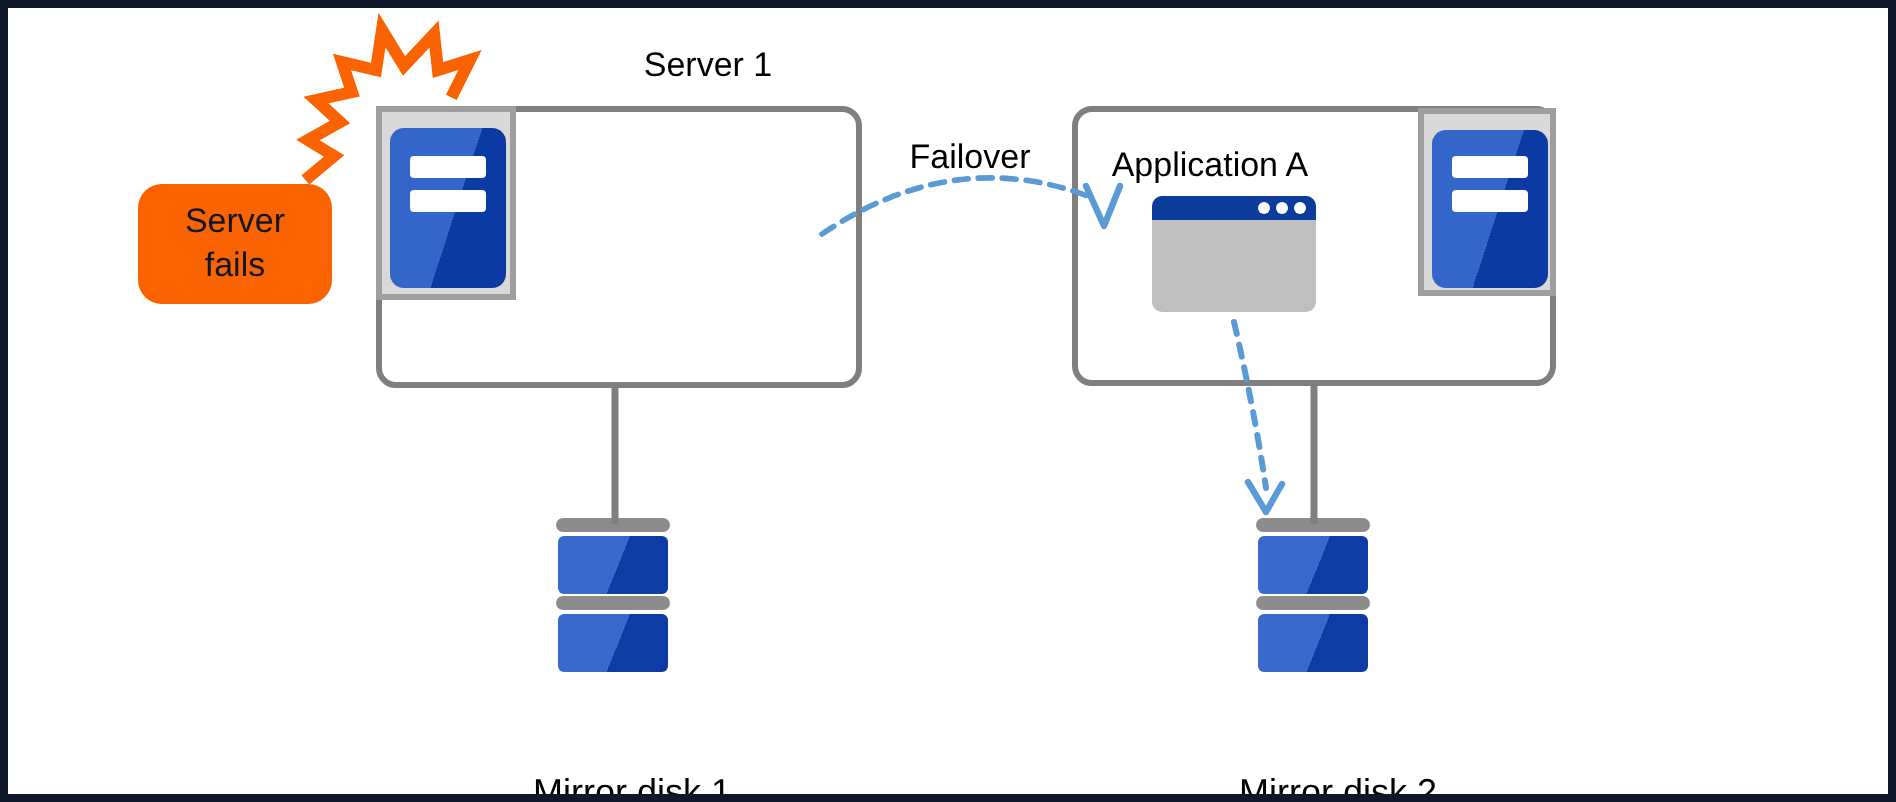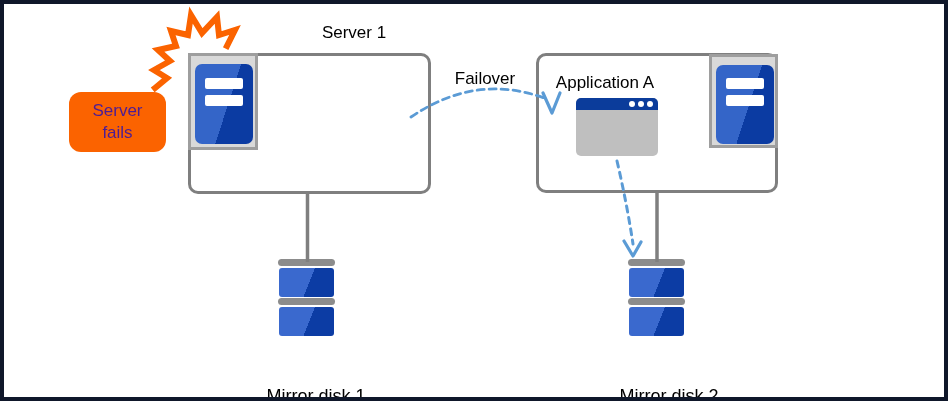--- a/index.html
+++ b/index.html
@@ -15,21 +15,21 @@
   .icon-frame{
     position:absolute;background:#d9d9d9;border:3px solid #9e9e9e;box-sizing:border-box;
   }
   .tower{
     position:absolute;border-radius:7px;
     background:linear-gradient(108deg,#3465c8 0 55%,#0b3ba2 55% 100%);
   }
   .slot{position:absolute;left:10px;width:38px;height:11px;background:#ffffff;border-radius:2px;}
   .callout{
     position:absolute;left:65px;top:88px;width:97px;height:60px;background:#fb6300;border-radius:12px;
-    color:#4c1d95;font-size:17px;line-height:22px;display:flex;align-items:center;justify-content:center;
+    color:#0f172a;font-size:17px;line-height:22px;display:flex;align-items:center;justify-content:center;
     text-align:center;white-space:pre-line;
   }
   .window-icon{position:absolute;left:572px;top:94px;width:82px;height:58px;border-radius:5px;overflow:hidden;background:#bfbfbf;}
   .window-titlebar{position:absolute;left:0;top:0;width:100%;height:12px;background:#0b3c9b;}
   .window-dot{position:absolute;top:3px;width:6px;height:6px;border-radius:50%;background:#ffffff;}
   .disk-bar{position:absolute;width:57px;height:7px;background:#8c8c8c;border-radius:3.5px;}
   .disk-platter{
     position:absolute;width:55px;height:29px;border-radius:3px;
     background:linear-gradient(112deg,#3a69ce 0 54%,#0c3ca4 54% 100%);
   }

